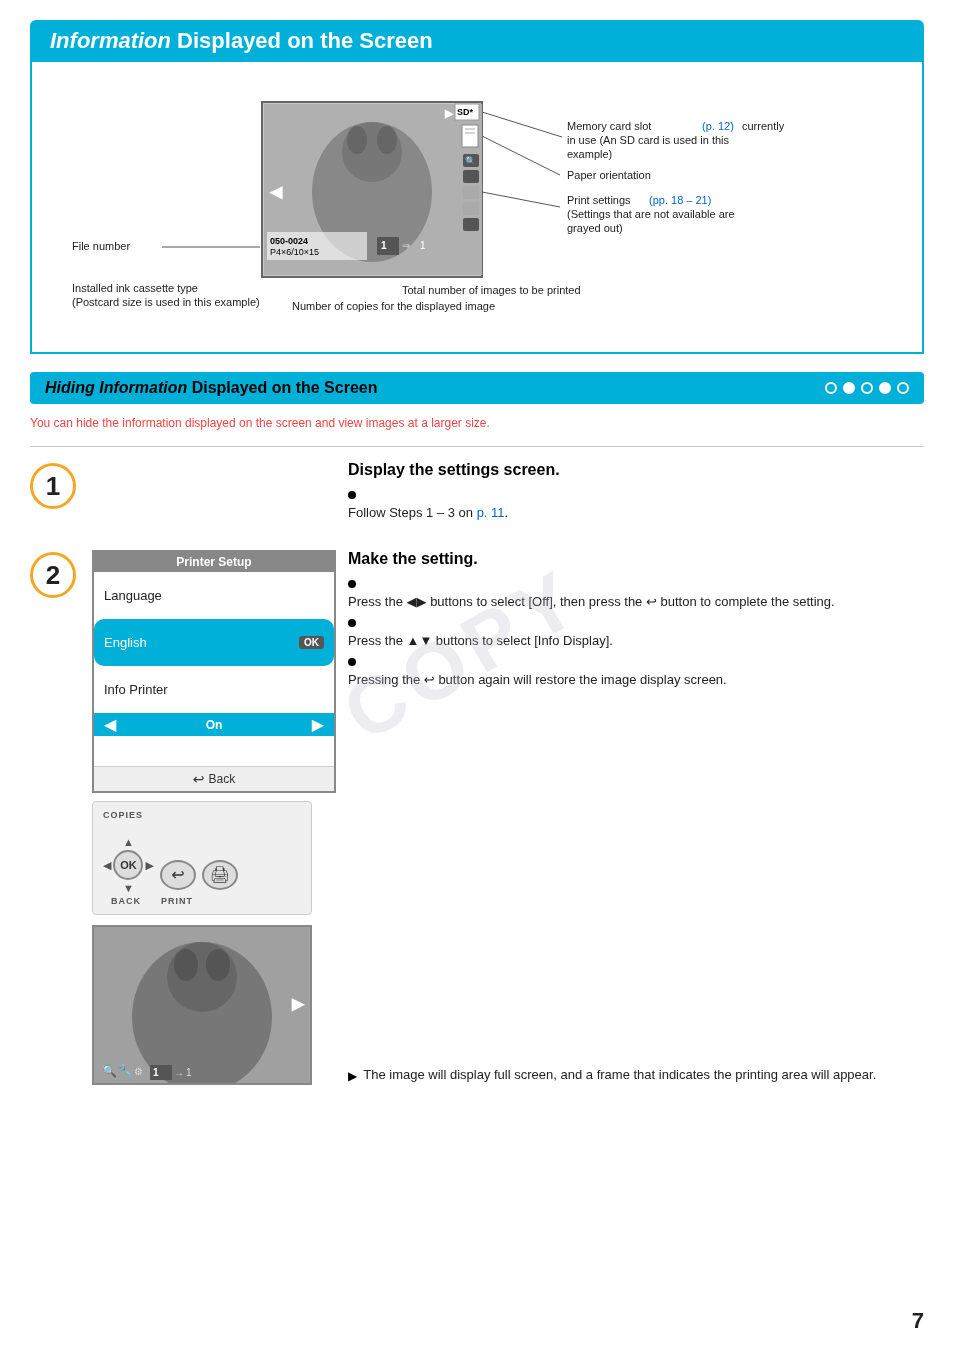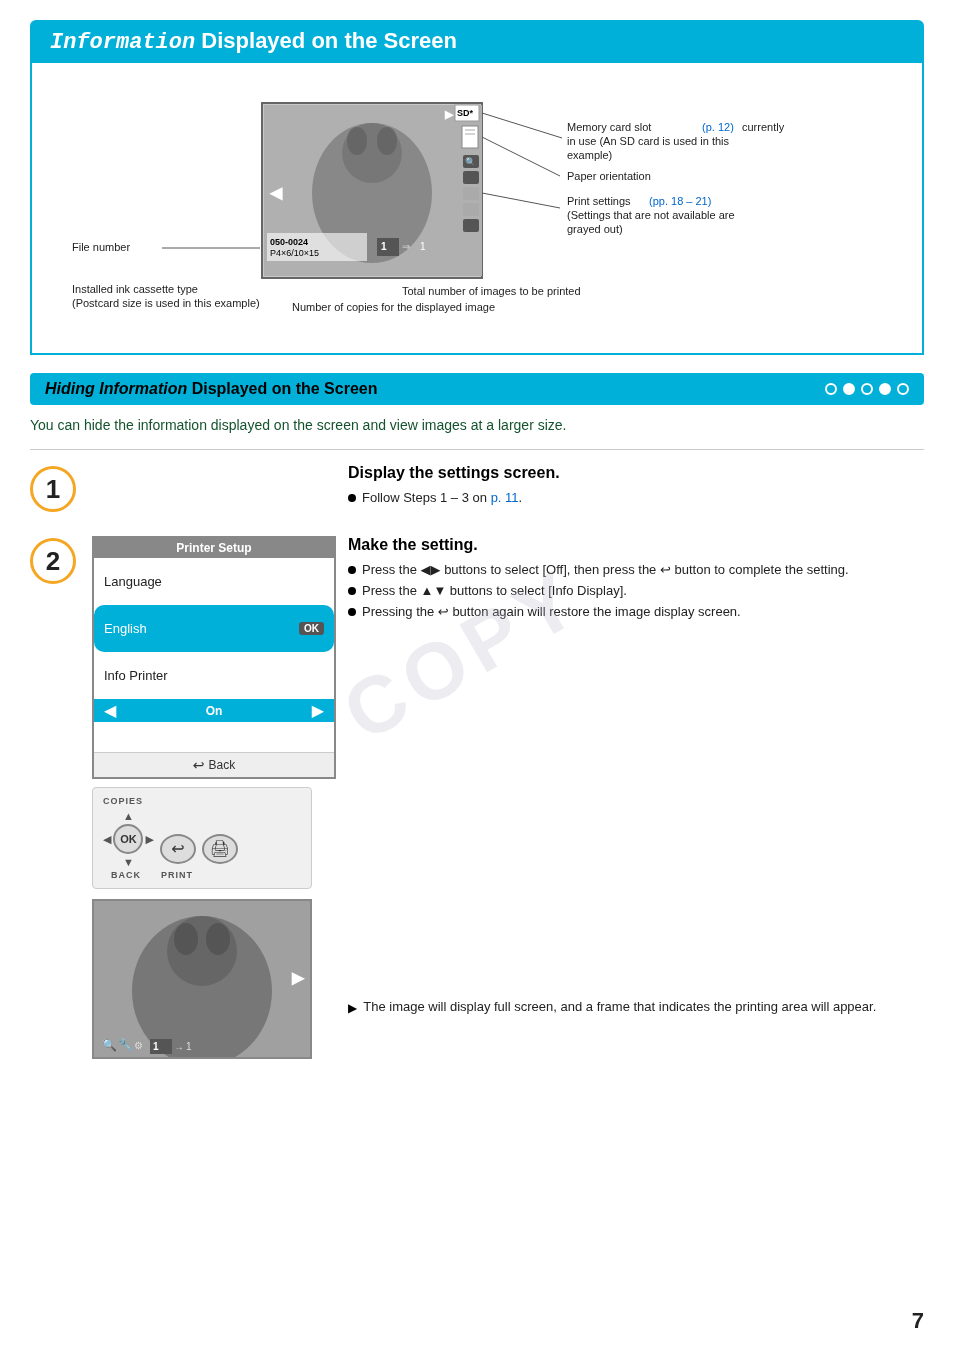--- a/index.html
+++ b/index.html
@@ -65,22 +65,22 @@
       height: 12px;
       border-radius: 50%;
       background: #00b0d8;
       border: 2px solid #fff;
     }
     .dot.filled {
       background: #fff;
     }
 
     .section2-desc {
-      font-size: 14px;
-      color: #14532d;
+      font-size: 12px;
+      color: #ef4444;
       margin-bottom: 16px;
     }
 
     
     .steps-container {
       border-top: 1px solid #ccc;
       padding-top: 14px;
     }
 
     .step-row {
@@ -134,20 +134,21 @@
       padding: 0;
     }
 
     .step-bullets li {
       display: flex;
       align-items: flex-start;
       gap: 6px;
       margin-bottom: 6px;
       font-size: 13px;
       color: #222;
+      flex-direction: column;
     }
 
     .bullet-dot {
       width: 8px;
       height: 8px;
       border-radius: 50%;
       background: #000;
       flex-shrink: 0;
       margin-top: 4px;
     }
@@ -274,21 +275,21 @@
       margin-bottom: 10px;
     }
   </style>
 </head>
 <body>
 
 <div class="watermark">COPY</div>
 
 <div class="header-bar">
   <h1>
-    <span style="font-style:italic; font-weight:bold;font-family:Liberation Mono, monospace;">Information</span><span> Displayed on the Screen</span>
+    <span style="font-style:italic; font-weight:bold;">Information</span><span> Displayed on the Screen</span>
   </h1>
 </div>
 
 <div class="diagram-section">
   <div class="diagram-wrapper">
 
     <svg width="860" height="240">
 
       <rect x="200" y="20" width="220" height="175" fill="#c8c8c8" stroke="#666" stroke-width="2"></rect>
 
@@ -414,21 +415,21 @@
             <span style="font-size:16px; color:white;">▶</span>
           </div>
           <div style="height:30px;"></div>
           <div class="pss-back-row">
             <span style="font-size:14px;">↩</span>
             <span>Back</span>
           </div>
         </div>
 
         <div class="controls-mockup">
-          <div style="display:flex; gap:4px; font-size:9px; font-weight:bold; color:#555; letter-spacing:1px; margin-bottom:4px;">
+          <div style="display:flex; gap:4px; font-size:9px; font-weight:bold; color:#555; letter-spacing:1px; margin-bottom:16px;">
             <span style="margin-right:auto;">COPIES</span>
           </div>
           <div style="display:flex; gap:6px; align-items:center;">
 
             <div style="display:flex; flex-direction:column; align-items:center; gap:2px;">
               <div style="font-size:11px; color:#555;">▲</div>
               <div style="display:flex; align-items:center; gap:2px;">
                 <span style="font-size:11px; color:#555;">◀</span>
                 <div style="width:30px; height:30px; border-radius:50%; border:2px solid #888; background:#ddd; display:flex; align-items:center; justify-content:center; font-size:11px; font-weight:bold; color:#333;">OK</div>
                 <span style="font-size:11px; color:#555;">▶</span>

